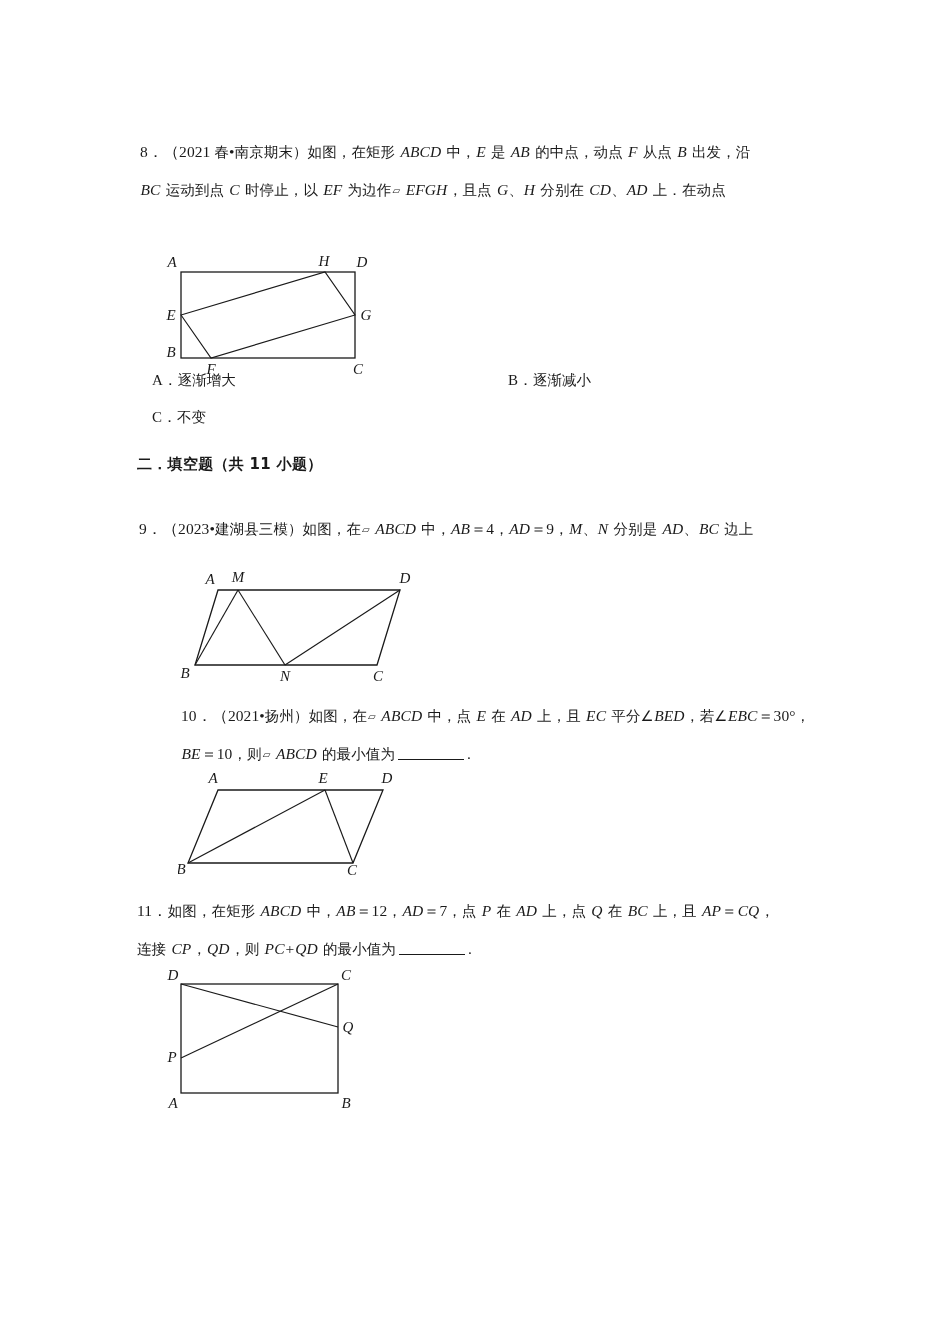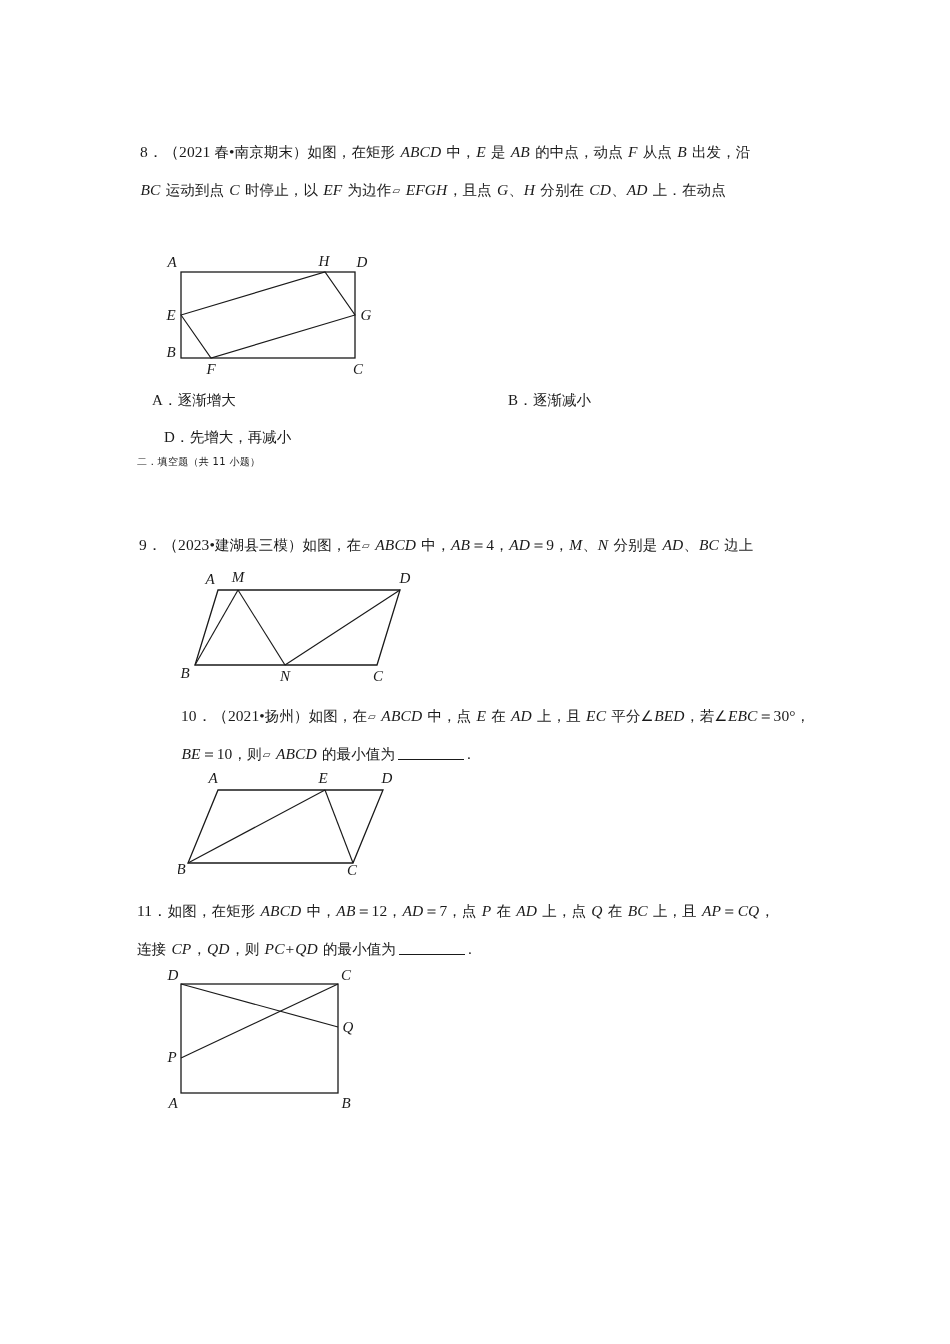--- a/index.html
+++ b/index.html
@@ -66,22 +66,22 @@
     width: 66px;
     border-bottom: 1.3px solid #1a1a1a;
     height: 12px;
     margin: 0 3px;
     vertical-align: -1px;
   }
   
   .section-head {
     position: absolute;
     font-family: "DejaVu Sans", "Liberation Sans", sans-serif;
-    font-weight: normal;
-    font-size: 10px;
+    font-weight: bold;
+    font-size: 15px;
     letter-spacing: 0.3px;
   }
   
   .choices {
     position: absolute;
     width: 700px;
   }
   .choice-row {
     display: flex;
     height: 37px;
@@ -140,39 +140,39 @@
       <text x="169" y="16" text-anchor="middle">H</text>
       <text x="207" y="17" text-anchor="middle">D</text>
       <text x="16" y="70" text-anchor="middle">E</text>
       <text x="211" y="70" text-anchor="middle">G</text>
       <text x="16" y="107" text-anchor="middle">B</text>
       <text x="56" y="124" text-anchor="middle">F</text>
       <text x="203" y="124" text-anchor="middle">C</text>
     </svg>
   </div>
 
-  <div class="choices" style="left:152px; top:382px;">
+  <div class="choices" style="left:152px; top:362px;">
     <div class="choice-row">
       <div class="choice c-left">
         <span class="lab">A．</span><span class="txt">逐渐增大</span>
       </div>
       <div class="choice c-right">
         <span class="lab">B．</span><span class="txt">逐渐减小</span>
       </div>
     </div>
     <div class="choice-row">
-      <div class="choice c-right">
-        <span class="lab">D．</span><span class="txt">先增大，再减小</span>
+      <div class="choice c-left">
+        <span class="lab">C．</span><span class="txt">不变</span>
       </div>
     </div>
   </div>
 
   <div class="section-head" style="left:137px; top:455px;">二．填空题（共 11 小题）</div>
 
-  <div class="qblock" style="left:139px; top:526px; width:710px;">
+  <div class="qblock" style="left:139px; top:510px; width:710px;">
     <div class="qline">
       <span class="num">9．（2023</span><span class="num">•</span><span class="cn">建湖县三模）如图，在</span><span class="pgsym">▱</span><span class="mi"> ABCD</span><span class="cn"> 中，</span><span class="mi">AB</span><span class="mn">＝4</span><span class="cn">，</span><span class="mi">AD</span><span class="mn">＝9</span><span class="cn">，</span><span class="mi">M</span><span class="cn">、</span><span class="mi">N</span><span class="cn"> 分别是 </span><span class="mi">AD</span><span class="cn">、</span><span class="mi">BC</span><span class="cn"> 边上</span>
     </div>
   </div>
 
   <div class="figure" style="left:175px; top:565px;">
     <svg width="245" height="118" viewBox="0 0 245 118">
 
       <polygon class="stroke" points="43,25 225,25 202,100 20,100"></polygon>
 

